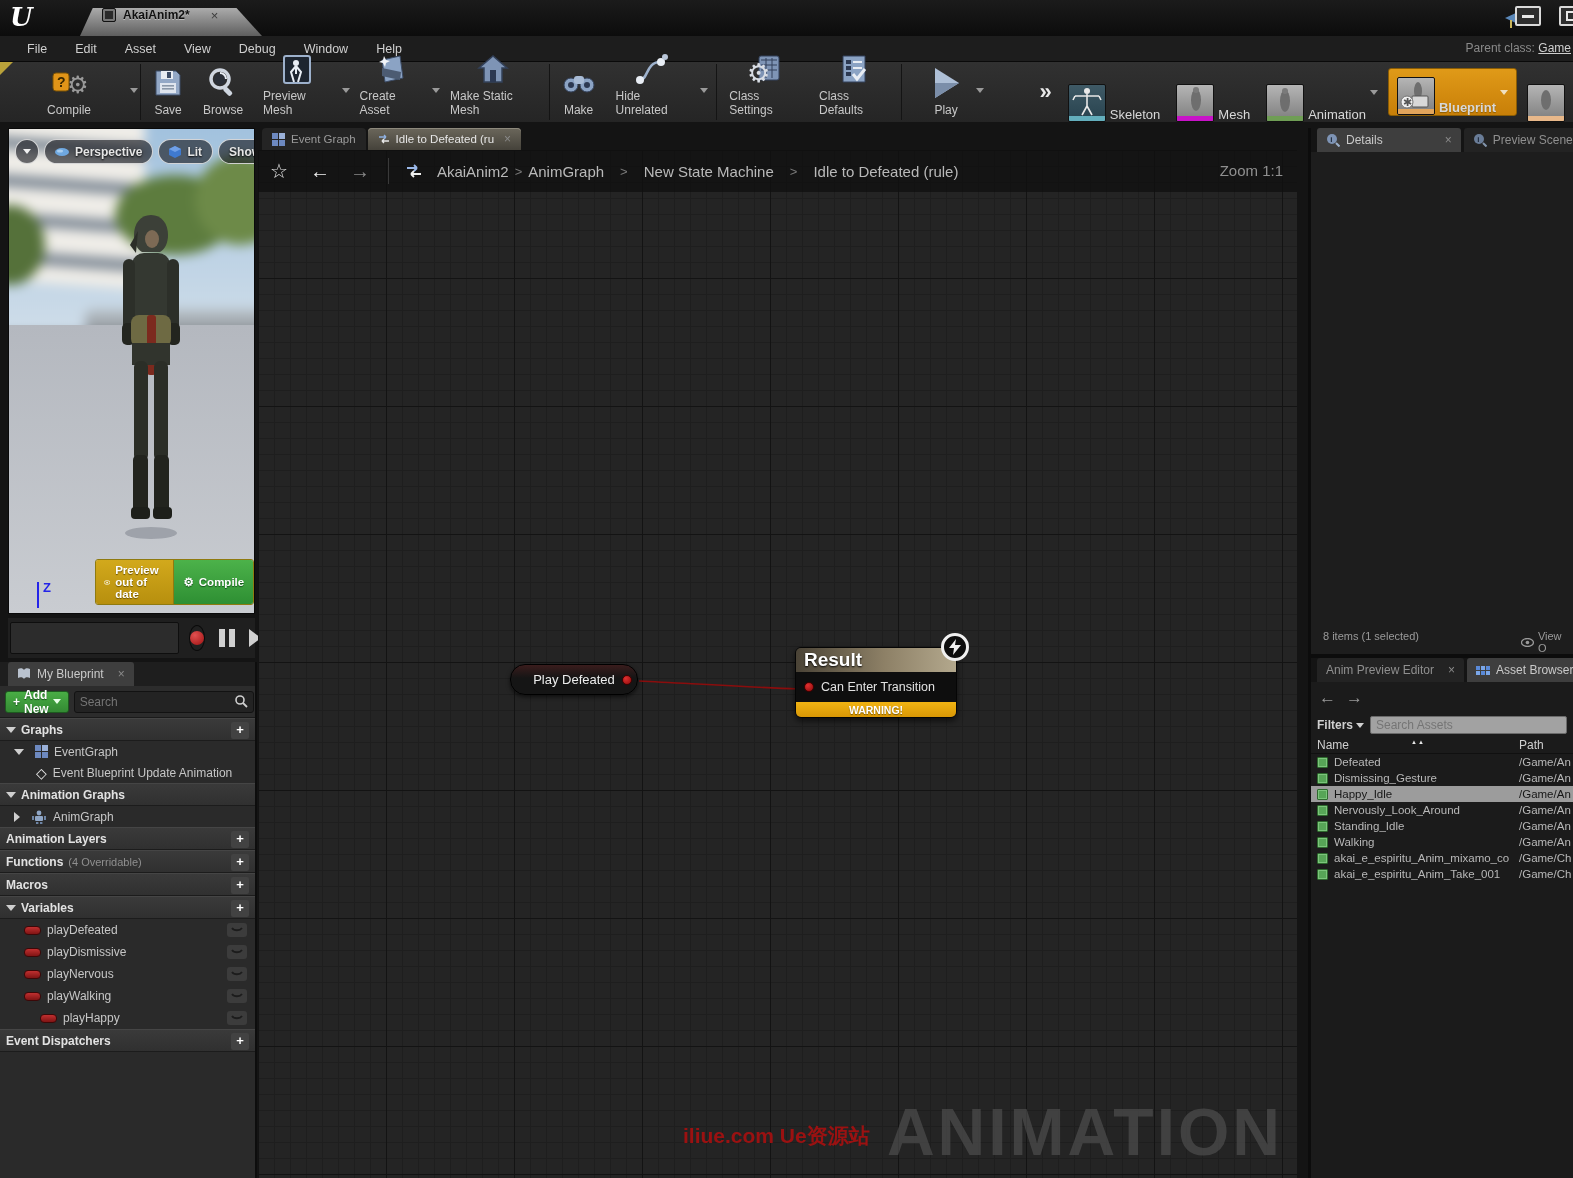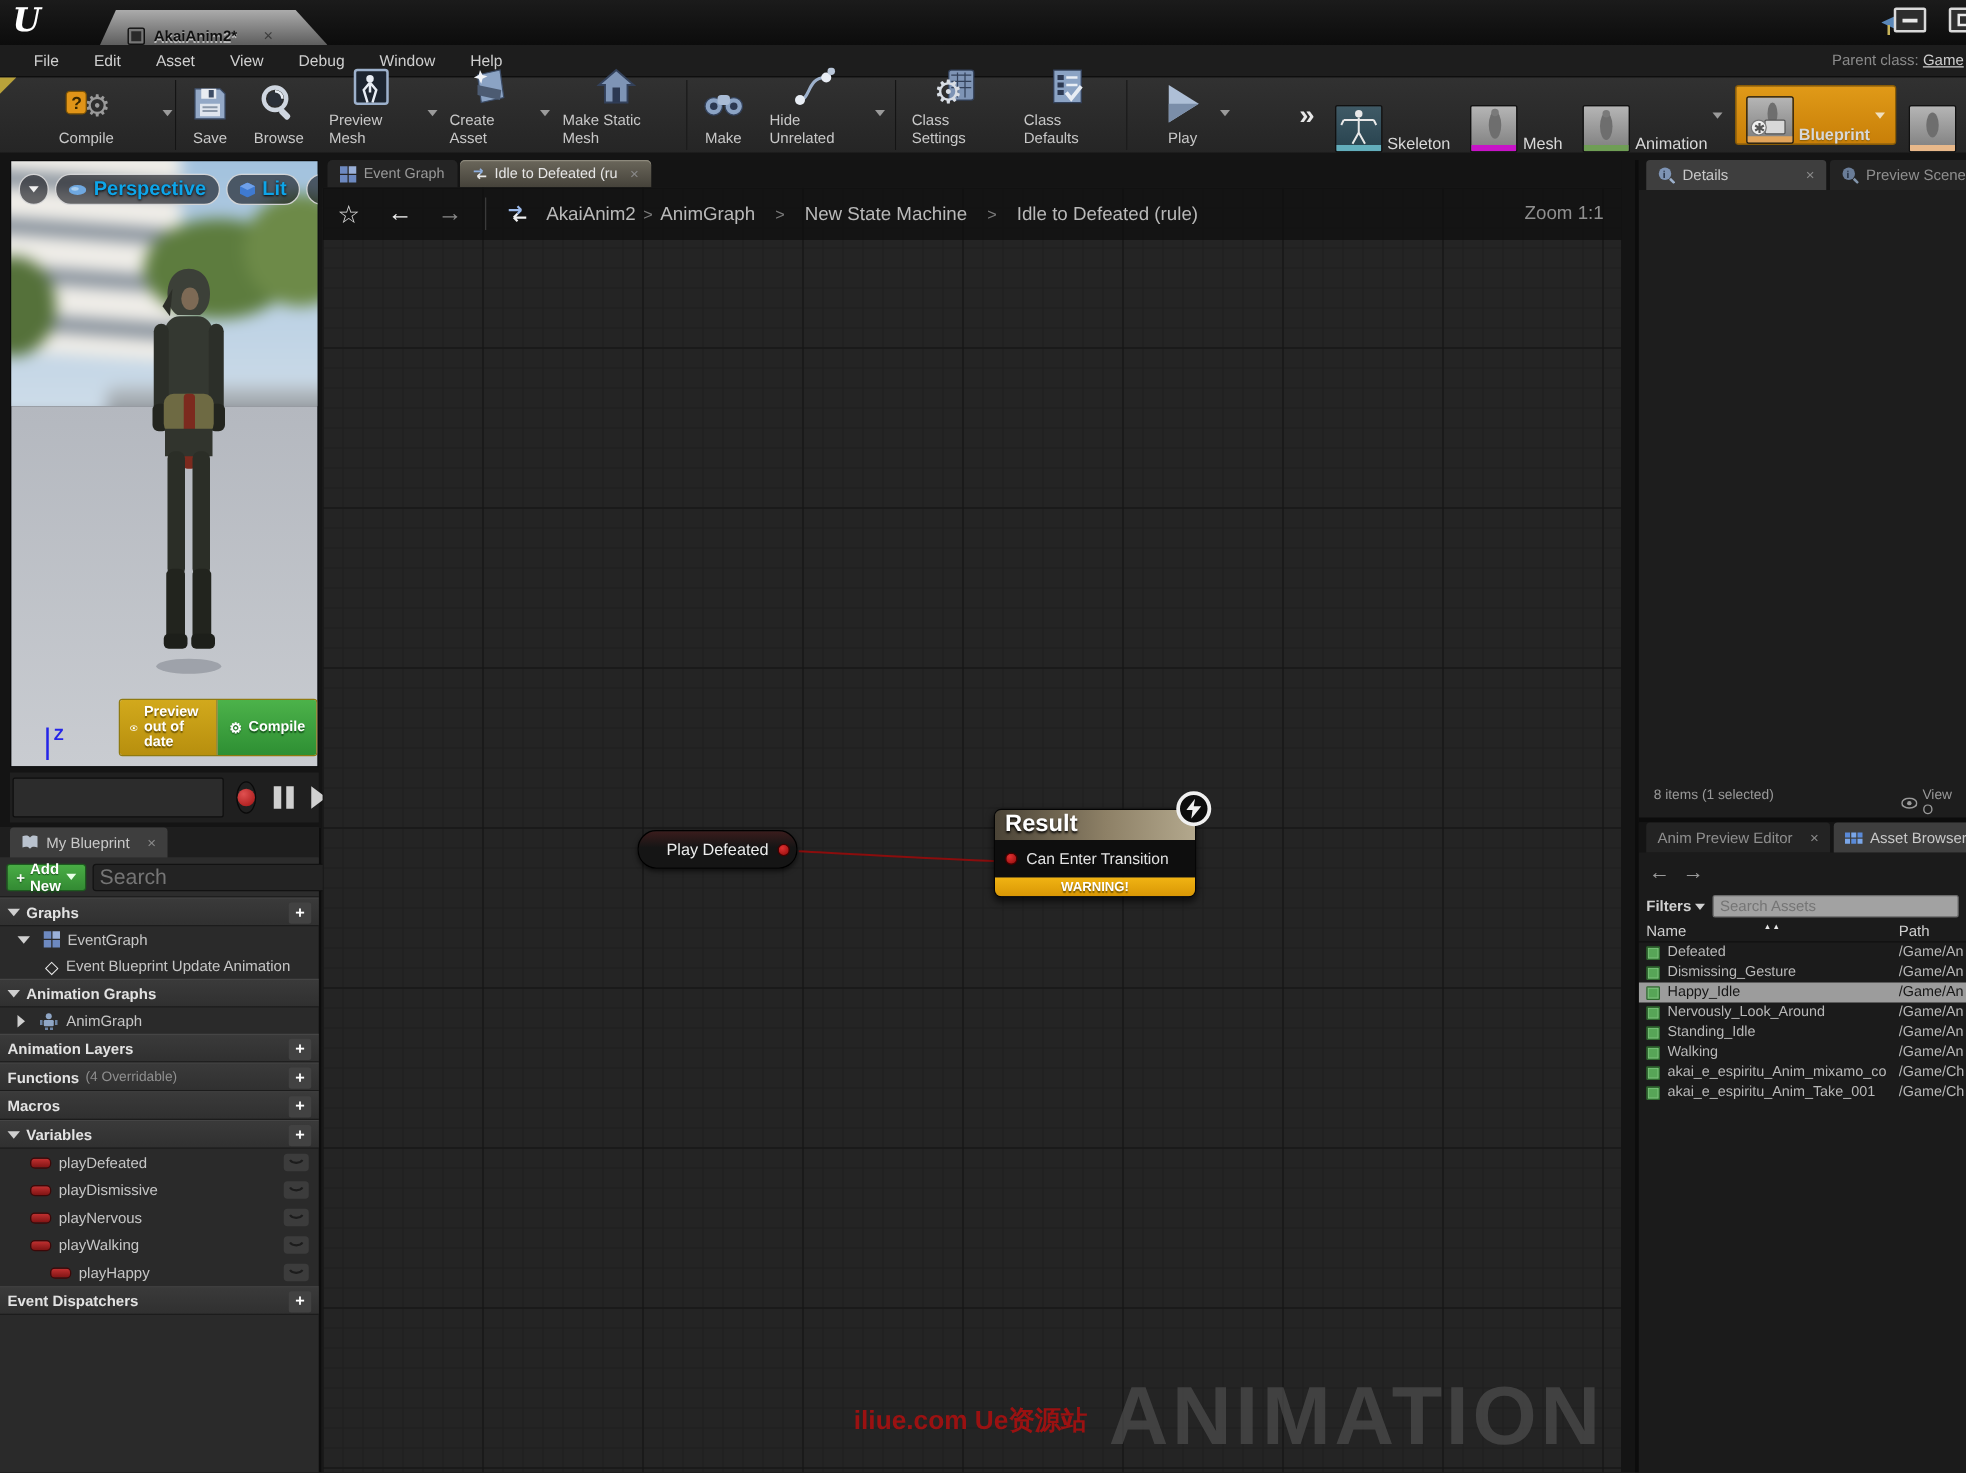--- a/index.html
+++ b/index.html
@@ -2,21 +2,21 @@
 <html><head>
 <meta charset="utf-8">
 <style>
   *{box-sizing:border-box;margin:0;padding:0}
   html,body{width:1573px;height:1178px;overflow:hidden}
   body{background:#141414;font-family:"Liberation Sans",sans-serif;position:relative;color:#c8c8c8;-webkit-font-smoothing:antialiased}
   .abs{position:absolute}
   
   .titlebar{position:absolute;left:0;top:0;width:1573px;height:36px;background:linear-gradient(#1b1b1b,#0c0c0c)}
   .ue-logo{position:absolute;left:10px;top:2px;font-family:"DejaVu Serif",serif;font-style:italic;font-weight:bold;font-size:26px;color:#fff}
-  .doc-tab{position:absolute;left:80px;top:8px;width:182px;height:28px;background:linear-gradient(#ababab,#5e5e5e);clip-path:polygon(0 100%,7% 0,86% 0,100% 100%);display:flex;align-items:flex-end;padding-left:22px;gap:7px}
+  .doc-tab{position:absolute;left:80px;top:8px;width:182px;height:28px;background:linear-gradient(#ababab,#5e5e5e);clip-path:polygon(0 100%,7% 0,86% 0,100% 100%);display:flex;align-items:flex-start;padding-left:22px;gap:7px}
   .doc-tab .ticon{width:14px;height:14px;background:#2a2a2a;border:1px solid #111;border-radius:2px;box-shadow:inset 0 0 0 2px #777}
   .doc-tab .ttext{font-size:12px;color:#101010;font-weight:bold;text-shadow:0 1px 0 #bbb}
   .doc-tab .tclose{margin-left:14px;color:#3c3c3c;font-size:13px}
   .win-btn{position:absolute;top:6px;width:26px;height:20px;background:#2e2e2e;border:2px solid #dadada;border-radius:2px;display:flex;align-items:center;justify-content:center}
   .win-btn .bar{width:12px;height:3px;background:#e8e8e8}
   
   .menubar{position:absolute;left:0;top:36px;width:1573px;height:26px;background:#1d1d1d;border-bottom:1px solid #0a0a0a;display:flex;align-items:center;padding-left:14px;gap:2px}
   .menu-item{font-size:12.5px;color:#cfcfcf;padding:4px 13px}
   .parentclass{position:absolute;right:2px;top:5px;font-size:12px;color:#8a8a8a;white-space:nowrap}
   .parentclass a{color:#cfcfcf;text-decoration:underline}
@@ -41,21 +41,21 @@
   
   .viewport{position:absolute;left:8px;top:128px;width:247px;height:486px;background:#20242a;overflow:hidden;border:1px solid #0a0a0a}
   .vp-photo{position:absolute;left:0;top:0;right:0;height:196px;overflow:hidden}
   .blurwrap{position:absolute;left:-14px;top:-14px;right:-14px;bottom:-10px;filter:blur(6px)}
   .sky{position:absolute;inset:0;background:linear-gradient(#9fc0dd,#cfdde9)}
   .building{position:absolute;left:0;top:0;width:150px;height:170px;background:repeating-linear-gradient(#efede8 0 26px,#7d8894 26px 38px);transform:skewY(4deg)}
   .tree{position:absolute;border-radius:50%}
   .cars{position:absolute;left:90px;right:0;bottom:0px;height:26px;background:linear-gradient(#b9c2c8,#8d9298);border-radius:8px}
   .vp-floor{position:absolute;left:0;top:196px;right:0;bottom:0;background:linear-gradient(#b4b8bf,#c9ccd1)}
   .vp-toolbar{position:absolute;left:6px;top:10px;display:flex;gap:5px}
-  .vp-pill{height:25px;background:rgba(18,20,26,.62);border:1.5px solid rgba(235,235,235,.85);border-radius:13px;color:#0ea5e9;font-weight:bold;font-size:16px;display:flex;align-items:center;gap:6px;padding:0 10px;text-shadow:0 1px 2px #000}
+  .vp-pill{height:25px;background:rgba(18,20,26,.62);border:1.5px solid rgba(235,235,235,.85);border-radius:13px;color:#e5e5e5;font-weight:bold;font-size:12px;display:flex;align-items:center;gap:6px;padding:0 10px;text-shadow:0 1px 2px #000}
   .vp-overlay{position:absolute;left:8px;top:42px;color:#ececec;font-size:12px;font-weight:bold;text-shadow:0 1px 2px rgba(0,0,0,.9);line-height:16px}
   .axis-z{position:absolute;left:34px;bottom:18px;color:#2424e8;font-size:13px;font-weight:bold}
   .axis-z:before{content:"";position:absolute;left:-6px;top:2px;width:2px;height:26px;background:#2424e8}
   .vp-bottom{position:absolute;left:86px;bottom:8px;display:flex;border:1px solid #8f7a10;border-radius:3px;overflow:hidden}
   .btn-outofdate{background:linear-gradient(#d2a91c,#b78f0e);color:#fff;font-weight:bold;font-size:11.5px;display:flex;align-items:center;gap:5px;padding:4px 8px;text-shadow:0 1px 1px #6b5200}
   .btn-compile-grn{background:linear-gradient(#4cb24a,#2e8f33);color:#fff;font-weight:bold;font-size:11.5px;display:flex;align-items:center;gap:5px;padding:4px 9px;text-shadow:0 1px 1px #14511a;border-left:1px solid #8f7a10}
   
   .transport{position:absolute;left:8px;top:618px;width:247px;height:40px;background:#1f1f1f;display:flex;align-items:center}
   .transport input{width:180px;height:32px;background:#2c2c2c;border:1px solid #0e0e0e;border-radius:2px;margin-left:2px;color:#ddd;padding:0 6px;font-size:12px}
   .rec{width:26px;height:26px;border-radius:50%;background:#202020;border:1px solid #0a0a0a;display:flex;align-items:center;justify-content:center;margin-left:10px}
@@ -64,21 +64,21 @@
   .pause .bar{width:6px;height:18px;background:#d0d0d0}
   .step{display:flex;align-items:center;margin-left:14px}
   .step .tri{width:0;height:0;border-top:9px solid transparent;border-bottom:9px solid transparent;border-left:12px solid #d0d0d0}
   .step .bar{width:4px;height:18px;background:#d0d0d0;margin-left:2px}
   
   .mybp{position:absolute;left:0px;top:662px;width:257px;height:516px;background:#2a2a2a;border-right:2px solid #0d0d0d}
   .mybp-tabrow{height:24px;background:#1e1e1e;display:flex;align-items:flex-end;padding-left:8px}
   .mybp-controls{height:32px;background:#2c2c2c;display:flex;align-items:center;gap:5px;padding:0 5px;border-bottom:1px solid #1a1a1a}
   .addnew{background:linear-gradient(#49ad45,#338a33);border:1px solid #1d5a1f;border-radius:3px;height:22px;display:flex;align-items:center;gap:4px;padding:0 7px;color:#fff;font-weight:bold;font-size:12px;text-shadow:0 1px 1px #134d16}
   .searchbox{flex:1;height:22px;background:#232323;border:1px solid #121212;border-radius:3px;display:flex;align-items:center;padding:0 5px}
-  .searchbox input{flex:1;background:transparent;border:0;outline:none;color:#bbb;font-size:17px;min-width:10px}
+  .searchbox input{flex:1;background:transparent;border:0;outline:none;color:#bbb;font-size:12px;min-width:10px}
   .sect{height:23px;background:linear-gradient(#3a3a3a,#303030);border-top:1px solid #454545;border-bottom:1px solid #1c1c1c;display:flex;align-items:center;padding:0 6px;font-weight:bold;font-size:12px;color:#e2e2e2;position:relative}
   .sect .plus{position:absolute;right:6px;top:3px;width:18px;height:17px;background:#424242;border-radius:2px;color:#fff;font-weight:bold;text-align:center;line-height:16px;font-size:13px}
   .tri-exp{width:0;height:0;border-left:5px solid transparent;border-right:5px solid transparent;border-top:6px solid #cfcfcf;margin-right:5px}
   .tri-col{width:0;height:0;border-top:5px solid transparent;border-bottom:5px solid transparent;border-left:6px solid #cfcfcf;margin-right:5px}
   .bp-row{height:21px;display:flex;align-items:center;font-size:12px;color:#c6c6c6;padding-left:14px;gap:6px;position:relative}
   .eg-icon{display:grid;grid-template-columns:6px 6px;grid-template-rows:6px 6px;gap:1px}
   .eg-icon i{background:#6d89c0}.eg-icon i:nth-child(2){background:#9ab0d8}
   .var-pill{width:17px;height:9px;border-radius:4px;background:linear-gradient(#c03030,#801414);border:1px solid #3c0808}
   .var-eye{position:absolute;right:8px;width:20px;height:14px;background:#3c3c3c;border-radius:3px;display:flex;align-items:center;justify-content:center}
   

